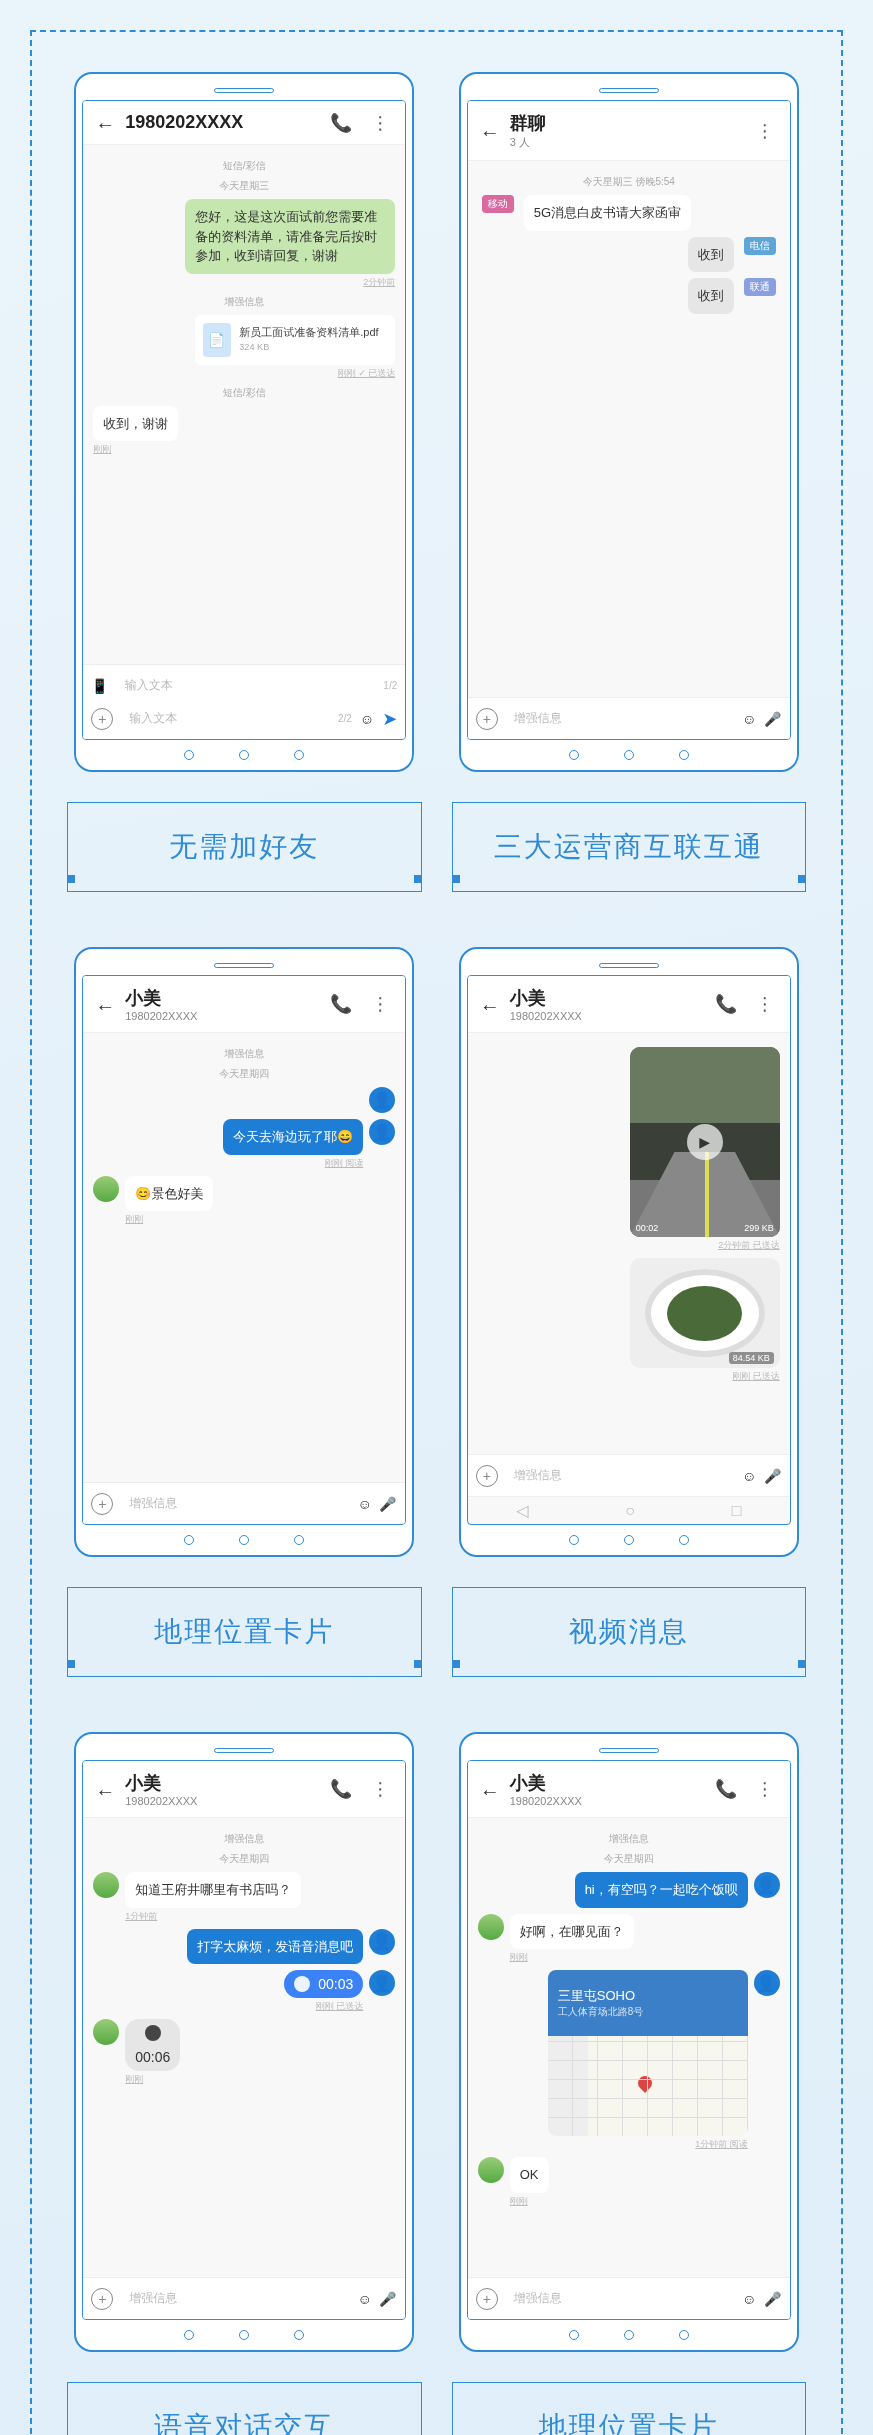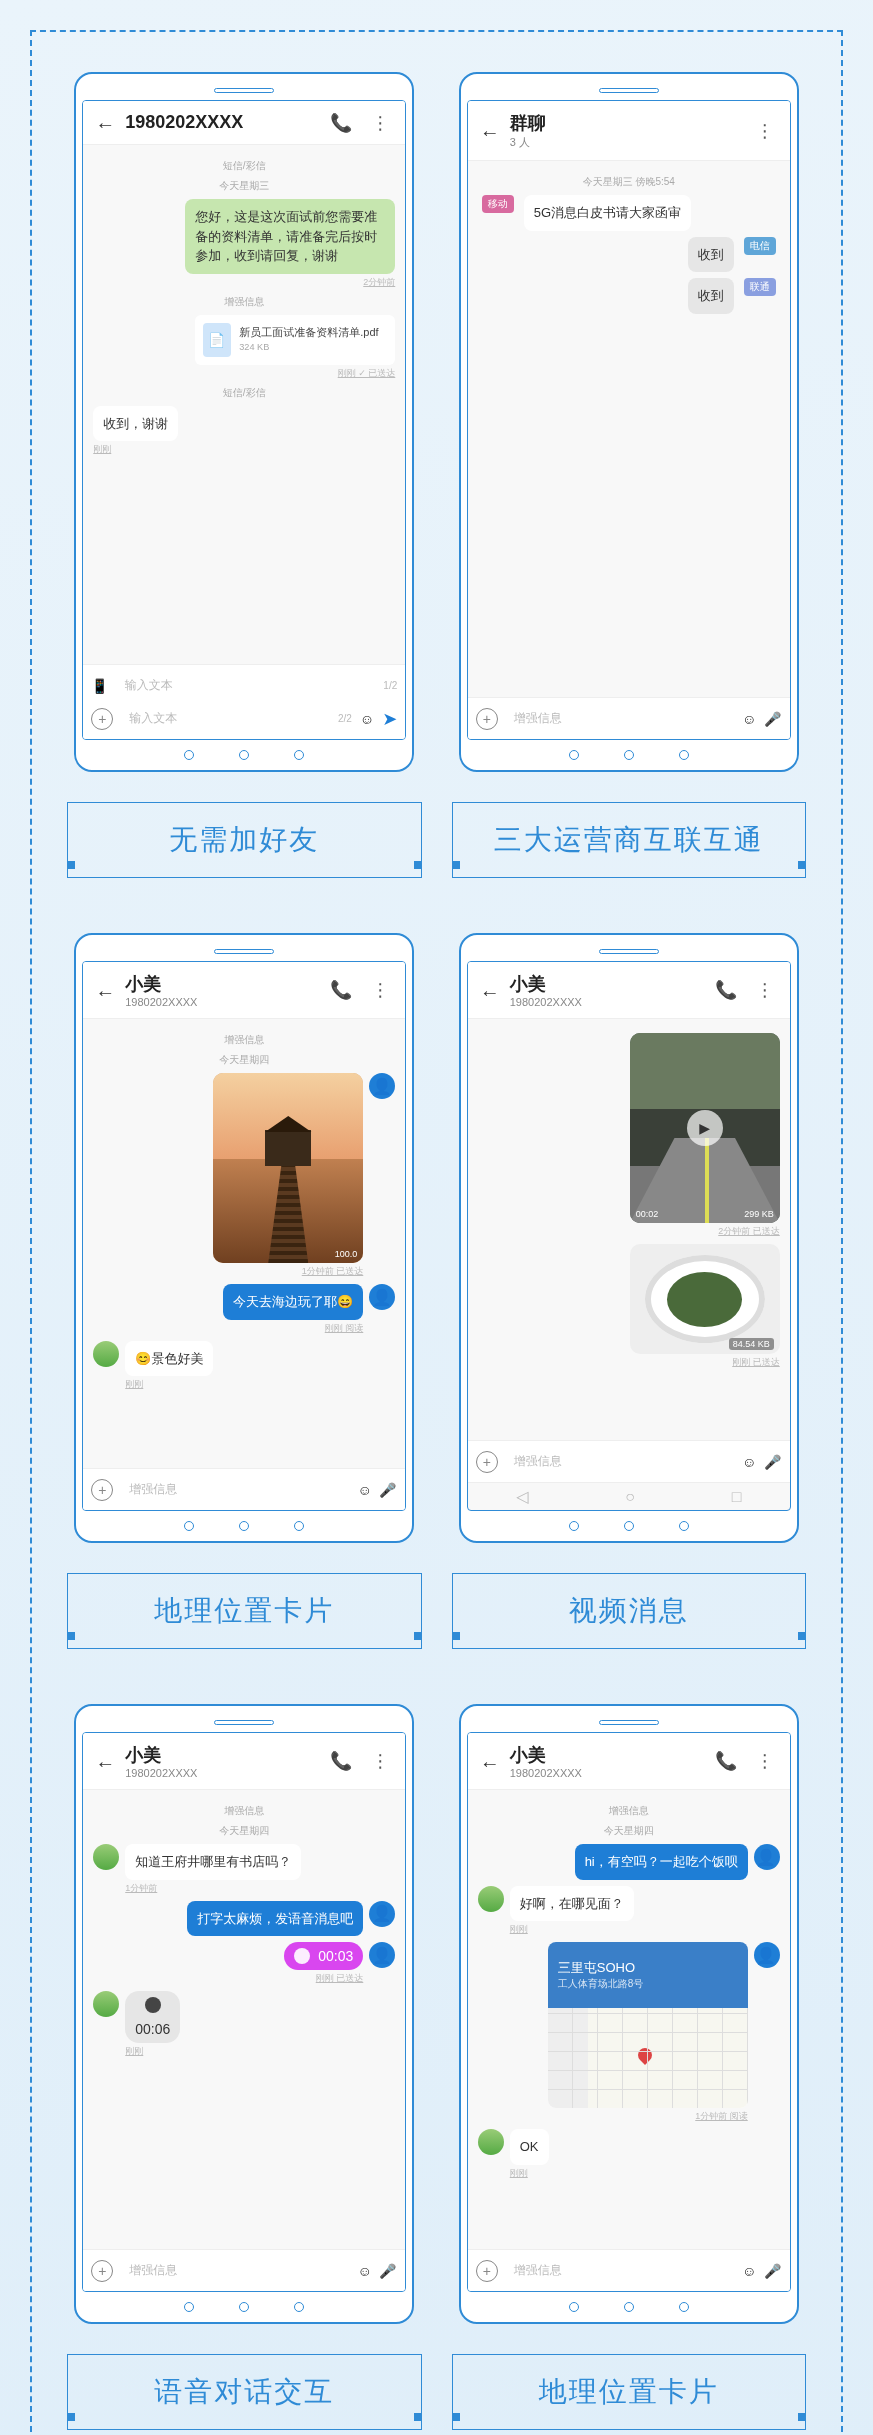--- a/index.html
+++ b/index.html
@@ -20,21 +20,21 @@
     content: ""; position: absolute; width: 8px; height: 8px; background: #2f8bd6;
     bottom: 9px;
   }
   .cell::before { left: 0; }
   .cell::after { right: 0; }
   .caption {
     border: 1.5px solid #2f8bd6;
     color: #2f8bd6;
     font-size: 28px;
     letter-spacing: 2px;
-    padding: 18px 0;
+    padding: 25px 0;
     width: 100%;
     text-align: center;
     background: transparent;
   }
   
   .phone {
     width: 340px;
     border: 2.5px solid #2f8bd6;
     border-radius: 18px;
     background: #fff;
@@ -128,21 +128,21 @@
   .vidbub .road { position:absolute; bottom:0; left:0; right:0; height:45%; background:#888; clip-path:polygon(30% 0,70% 0,100% 100%,0 100%);}
   .vidbub .line { position:absolute; bottom:0; left:50%; width:4px; height:45%; background:#dd5;}
   .vidbub .play { position:absolute; top:50%; left:50%; transform:translate(-50%,-50%); width:36px; height:36px; border-radius:50%; background:rgba(255,255,255,.7); display:flex; align-items:center; justify-content:center; color:#333;}
   .vidbub .info { position:absolute; bottom:4px; left:6px; right:6px; display:flex; justify-content:space-between; font-size:9px; color:#fff;}
   .foodbub { width:150px; height:110px; border-radius:10px; overflow:hidden; position:relative; background:#eee;}
   .foodbub .plate{position:absolute; top:10%; left:10%; right:10%; bottom:10%; border-radius:50%; background:#fff; box-shadow:inset 0 0 0 6px #ddd;}
   .foodbub .food{position:absolute; top:25%; left:25%; right:25%; bottom:25%; border-radius:50%; background:#4a6a3a;}
   .foodbub .size{position:absolute; bottom:4px; right:6px; font-size:9px; color:#fff; background:rgba(0,0,0,.4); padding:1px 4px; border-radius:3px;}
   
   .voicebub { display:flex; align-items:center; gap:8px; padding:6px 10px; border-radius:14px;}
-  .voicebub.blue { background:#d946ef; color:#fff;}
+  .voicebub.blue { background:#3b82f6; color:#fff;}
   .voicebub.gray { background:#e6e6e6; color:#333;flex-direction:column;}
   .voicebub .pbtn { width:16px; height:16px; border-radius:50%; background:currentColor; opacity:.9;}
   
   .mapbub { width:200px; border-radius:8px; overflow:hidden; background:#fff;}
   .mapbub .mhdr { background:#3a7fc8; color:#fff; padding:17px 10px; font-size:13px;}
   .mapbub .mhdr small { display:block; font-size:10px; opacity:.8;}
   .mapbub .mimg { height:100px; background:
      linear-gradient(90deg,#eee 0 20%, #f7f7f0 20% 100%);
      position:relative;}
   .mapbub .mimg::after{content:"";position:absolute;inset:0;background:
@@ -274,31 +274,20 @@
         <div class="chdr">
           <span class="back">←</span>
           <div class="title"><span>小美</span><small>1980202XXXX</small></div>
           <span class="ic">📞</span>
           <span class="ic">⋮</span>
         </div>
         <div class="msgs">
           <div class="sysline">增强信息</div>
           <div class="sysline">今天星期四</div>
           <div class="bubble-row r">
-            <div class="stampwrap">
-              <div class="imgbub">
-                <div class="sky"></div>
-                    <div class="sea">
-                      <div class="pier"></div>
-                    </div>
-                <div class="hut"></div>
-                <div class="size">100.0</div>
-              </div>
-              <div class="stamp">1分钟前 已送达</div>
-            </div>
             <div class="avatar blue">👤</div>
           </div>
           <div class="bubble-row r">
             <div class="stampwrap">
               <div class="bubble blue">今天去海边玩了耶😄</div>
               <div class="stamp">刚刚 阅读</div>
             </div>
             <div class="avatar blue">👤</div>
           </div>
           <div class="bubble-row l">

